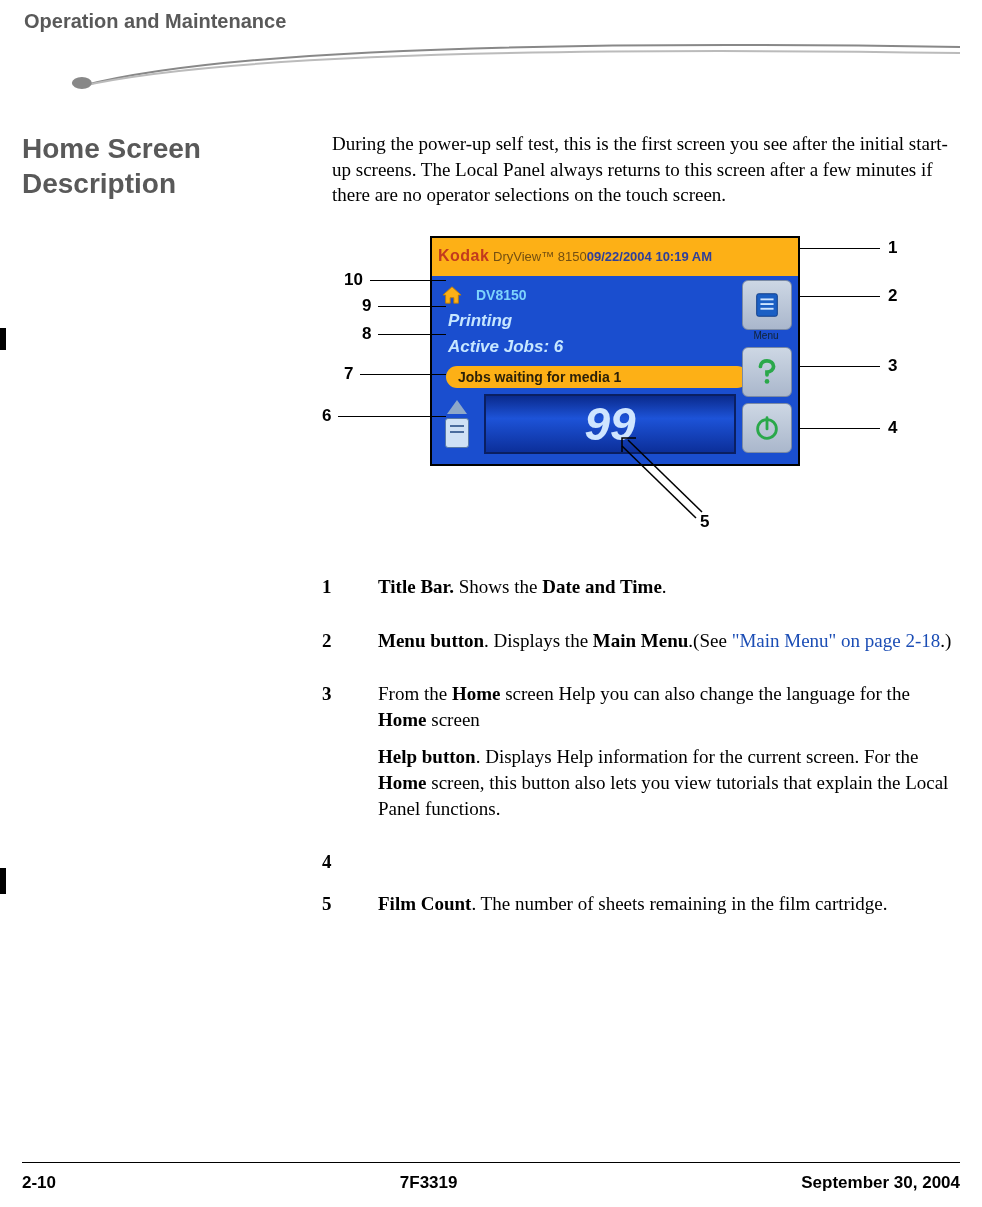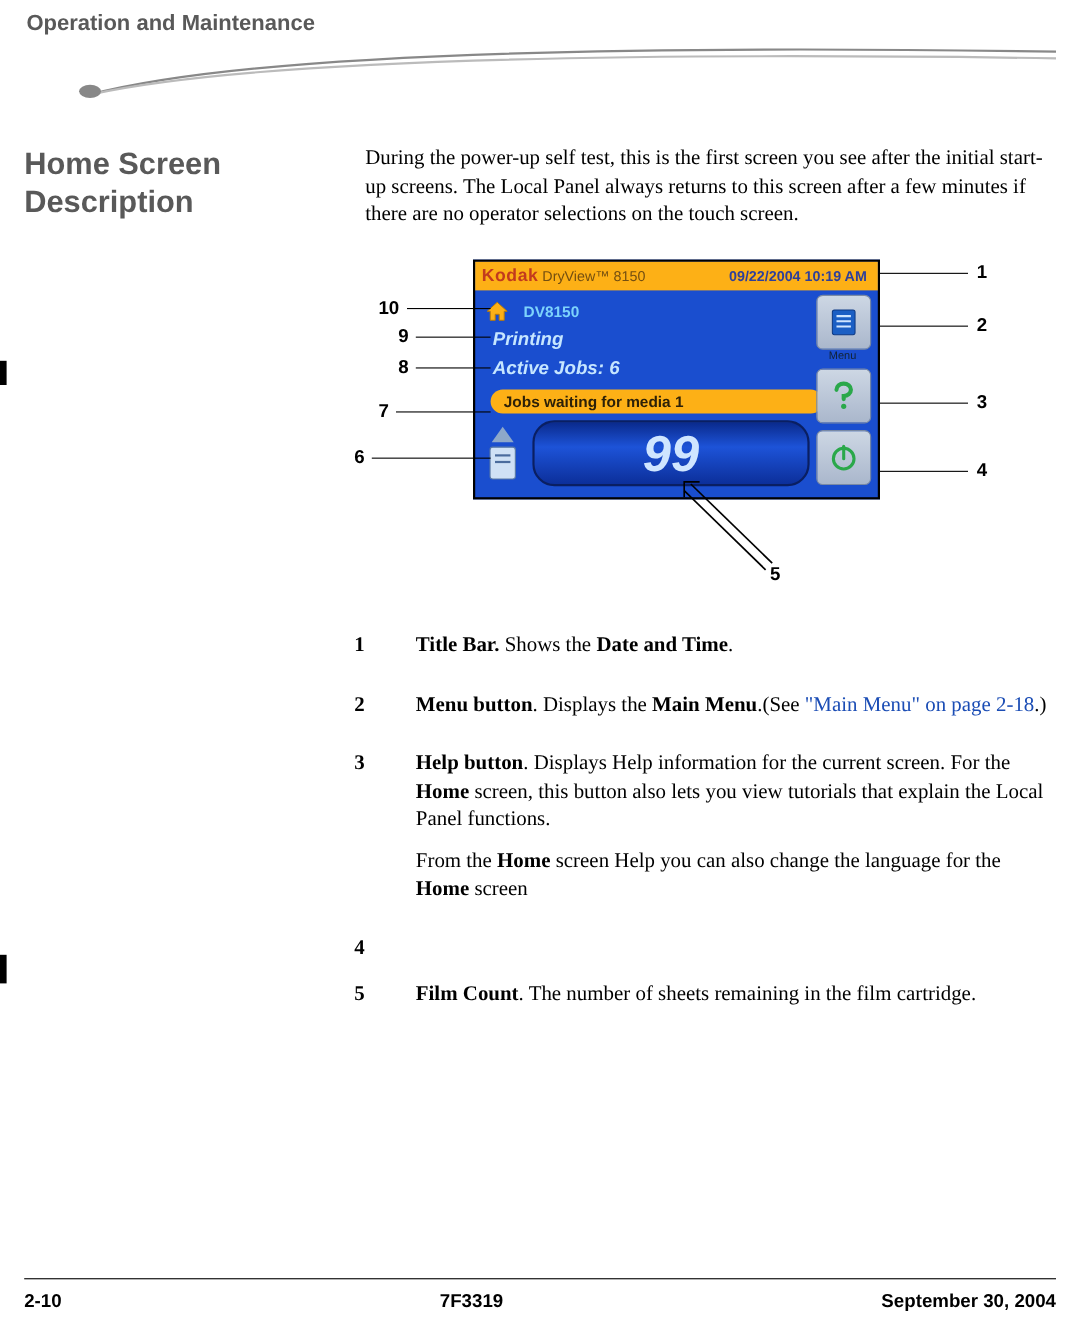--- a/index.html
+++ b/index.html
@@ -68,28 +68,28 @@
     position: absolute;
     left: 108px;
     top: 0;
     width: 370px;
     border: 2px solid #000;
     box-sizing: border-box;
     background: #1a4ecf;
   }
   .screen .title-bar {
     background: #fdb016;
-    height: 26px;
+    height: 38px;
     line-height: 26px;
     padding-left: 6px;
     font-family: Arial, sans-serif;
     font-size: 13px;
     color: #744f11;
     display: flex;
-    justify-content: space-between;
+    justify-content: flex-start;
     align-items: center;
     padding-right: 10px;
   }
   .screen .title-bar .brand {
     font-weight: bold;
     color: #c23a1e;
     font-size: 16px;
     letter-spacing: 0.5px;
   }
   .title-bar .dt { color: #2e3f9b; font-size: 13px; font-weight: bold;}
@@ -170,21 +170,21 @@
     position: absolute;
     left: 4px; right: 4px;
     height: 2px;
     background: #4a6c9d;
   }
   .film-doc::before { top: 6px; }
   .film-doc::after { top: 12px; }
   .count-box {
     flex: 1;
     background: linear-gradient(#0a2a8c,#1d53d8 40%,#0c2f9a);
-    border-radius: 20px;
+    border-radius: 0;
     border: 2px solid #0a1f62;
     height: 56px;
     display: flex;
     align-items: center;
     justify-content: center;
     color: #cfe5ff;
     font-family: Arial, sans-serif;
     font-size: 46px;
     font-weight: bold;
     font-style: italic;
@@ -360,22 +360,22 @@
     <div class="legend-item">
       <div class="legend-num">2</div>
       <div class="legend-body">
         <p><b>Menu button</b><span>. Displays the </span><b>Main Menu</b><span>.(See </span><span class="link">"Main Menu" on page 2-18</span><span>.)</span></p>
       </div>
     </div>
 
     <div class="legend-item">
       <div class="legend-num">3</div>
       <div class="legend-body">
+        <p><span>From the </span><b>Home</b><span> screen Help you can also change the language for the </span><b>Home</b><span> screen</span></p>
         <p><b>Help button</b><span>. Displays Help information for the current screen. For the </span><b>Home</b><span> screen, this button also lets you view tutorials that explain the Local Panel functions.</span></p>
-        <p><span>From the </span><b>Home</b><span> screen Help you can also change the language for the </span><b>Home</b><span> screen</span></p>
       </div>
     </div>
 
     <div class="legend-item">
       <div class="legend-num">4</div>
       <div class="legend-body">
       </div>
     </div>
 
     <div class="legend-item">

